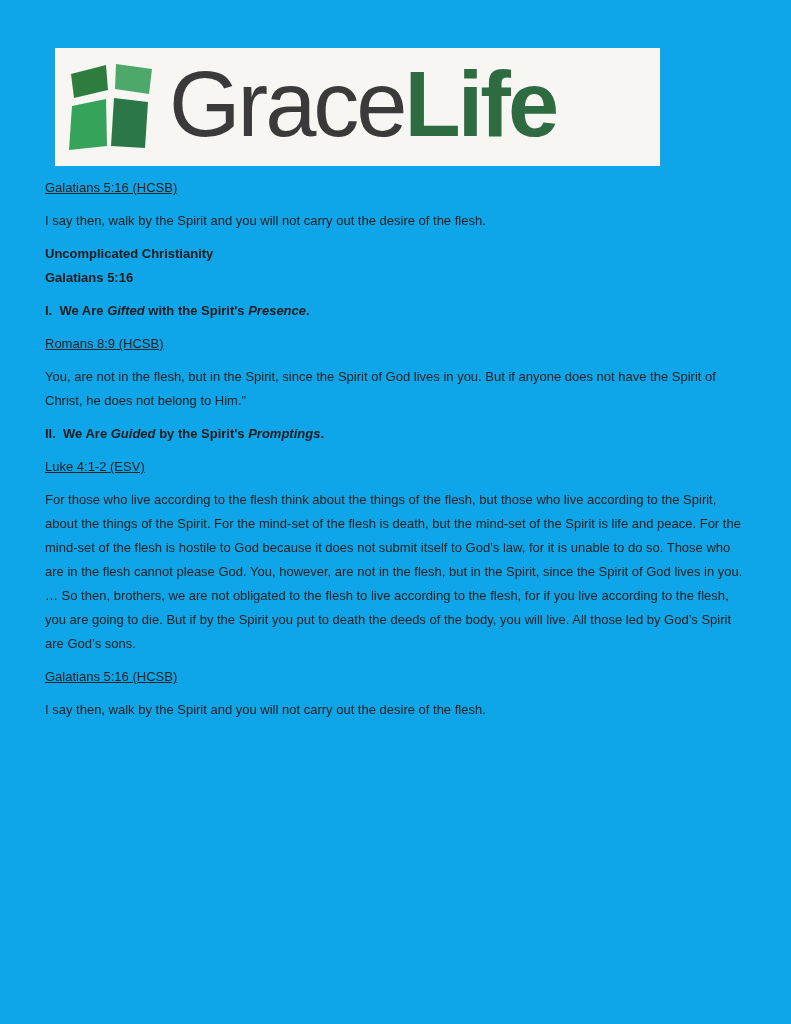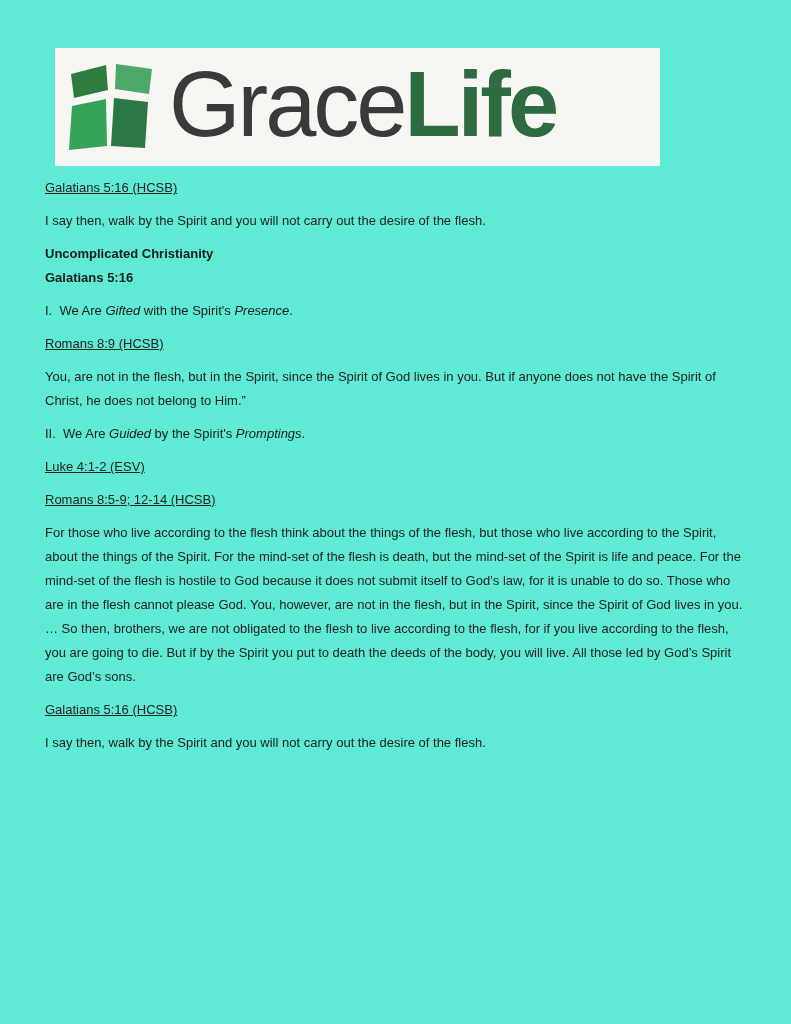--- a/index.html
+++ b/index.html
@@ -1,20 +1,20 @@
 <!DOCTYPE html>
 <html><head>
 <meta charset="utf-8">
 <style>
   html, body { margin: 0; padding: 0; background: #ffffff; }
   .page {
     position: relative;
     width: 791px;
     height: 1024px;
-    background: #5eead4;
+    background: #0ea5e9;
     font-family: "Liberation Sans", "DejaVu Sans", sans-serif;
     color: #232323;
     overflow: hidden;
   }
   
   .logo {
     position: absolute;
     left: 55px;
     top: 48px;
     width: 605px;
@@ -46,21 +46,21 @@
     top: 176px;
     width: 702px;
     font-size: 13px;
     line-height: 24px;
   }
   .content p { margin: 0 0 9px 0; }
   .para { color: #232323; }
   .ref  { color: #232323; text-decoration: underline; }
   .doc-title { font-weight: 700; color: #1c1c1c; }
   .outline-heading {
-    font-weight: 400;
+    font-weight: 700;
     color: #1c1c1c;
     white-space: pre-wrap;
   }
   .outline-heading .em { font-style: italic; }
 </style>
 </head>
 <body>
 
 <div class="page">
 
@@ -94,21 +94,20 @@
     <p class="outline-heading"><span>I.  We Are </span><span class="em">Gifted</span><span> with the Spirit's </span><span class="em">Presence</span><span>.</span></p>
 
     <p class="ref">Romans 8:9 (HCSB)</p>
     <p class="para">You, are not in the flesh, but in the Spirit, since the Spirit of God lives in you. But if anyone does not have the Spirit of Christ, he does not belong to Him.”</p>
 
     <p class="outline-heading"><span>II.  We Are </span><span class="em">Guided</span><span> by the Spirit's </span><span class="em">Promptings</span><span>.</span></p>
 
 
     <p class="ref">Luke 4:1-2 (ESV)</p>
 
-    <p class="ref">Romans 8:5-9; 12-14 (HCSB)</p>
     <p class="para">For those who live according to the flesh think about the things of the flesh, but those who live according to the Spirit, about the things of the Spirit. For the mind-set of the flesh is death, but the mind-set of the Spirit is life and peace. For the mind-set of the flesh is hostile to God because it does not submit itself to God’s law, for it is unable to do so. Those who are in the flesh cannot please God. You, however, are not in the flesh, but in the Spirit, since the Spirit of God lives in you. … So then, brothers, we are not obligated to the flesh to live according to the flesh, for if you live according to the flesh, you are going to die. But if by the Spirit you put to death the deeds of the body, you will live.  All those led by God’s Spirit are God’s sons.</p>
 
 
     <p class="ref">Galatians 5:16 (HCSB)</p>
     <p class="para">I say then, walk by the Spirit and you will not carry out the desire of the flesh.</p>
 
   </div>
 </div>
 
 </body></html>

